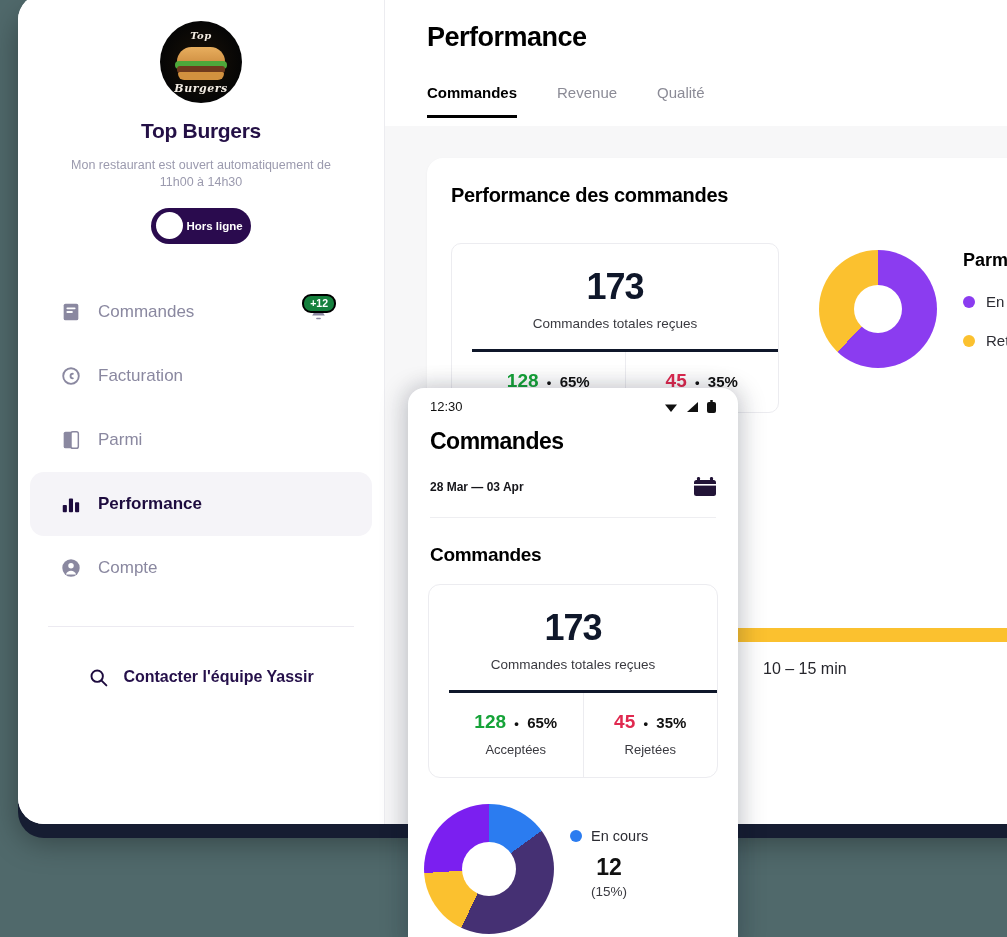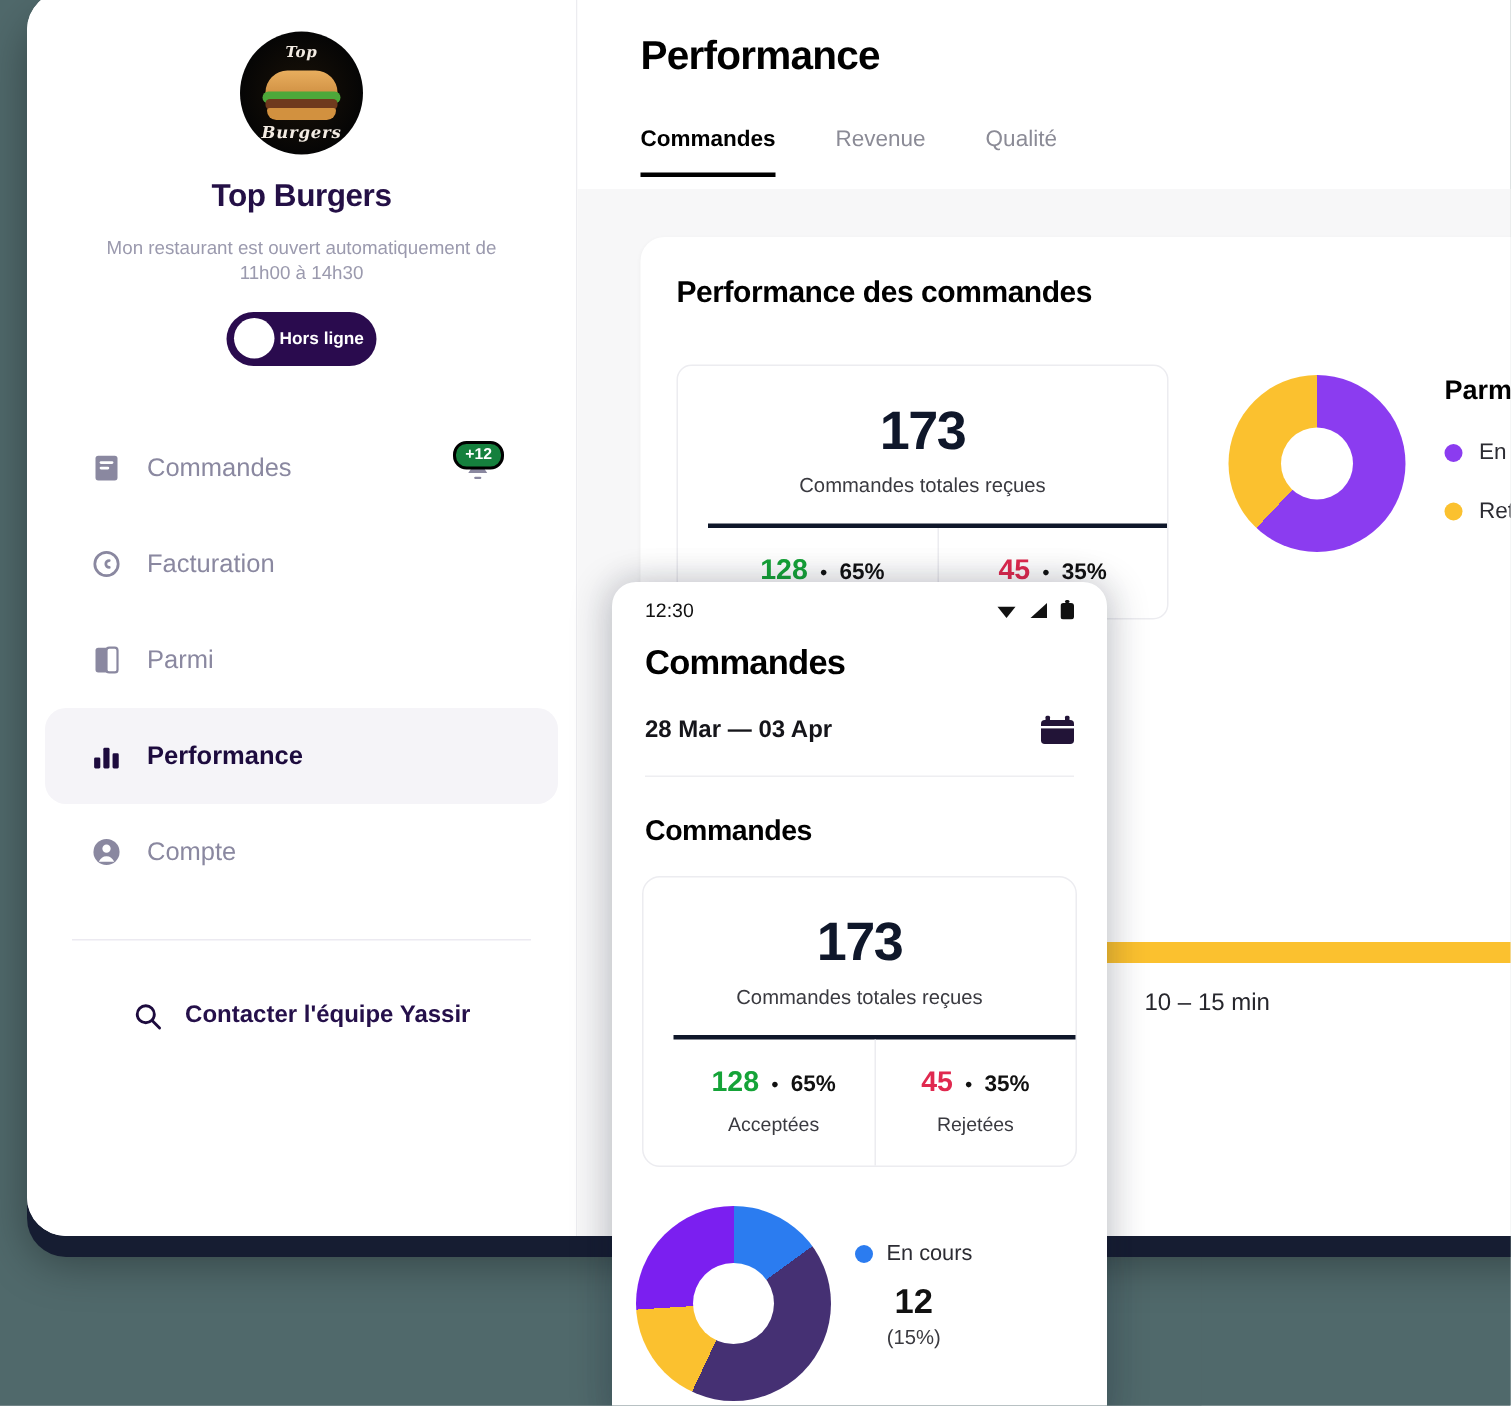--- a/index.html
+++ b/index.html
@@ -174,21 +174,21 @@
   }
   .status-icons { display: flex; align-items: center; gap: 8px; }
   .phone-h1 {
     margin: 8px 22px 0; font-size: 23px; font-weight: 800; color: #000; letter-spacing: -.5px;
   }
   .date-row {
     display: flex; align-items: center; justify-content: space-between;
     margin: 22px 22px 0; padding-bottom: 20px;
     border-bottom: 1px solid #eeeef1;
   }
-  .date-text { font-size: 16px; font-weight: 700; color: #15151a; }
+  .date-text { font-size: 12px; font-weight: 700; color: #15151a; }
   .phone-h2 { margin: 26px 22px 0; font-size: 19px; font-weight: 800; color: #000; letter-spacing: -.3px; }
   .phone-stat {
     margin: 18px 20px 0; border: 1px solid #ececf0; border-radius: 12px; background: #fff;
   }
   .phone-donut-zone {
     margin: 26px 0 0; display: flex; align-items: flex-start; gap: 16px; padding-left: 16px;
   }
   .phone-donut { width: 130px; height: 130px; border-radius: 50%; position: relative; flex: none; }
   .phone-donut::after {
     content: ""; position: absolute; left: 50%; top: 50%;

